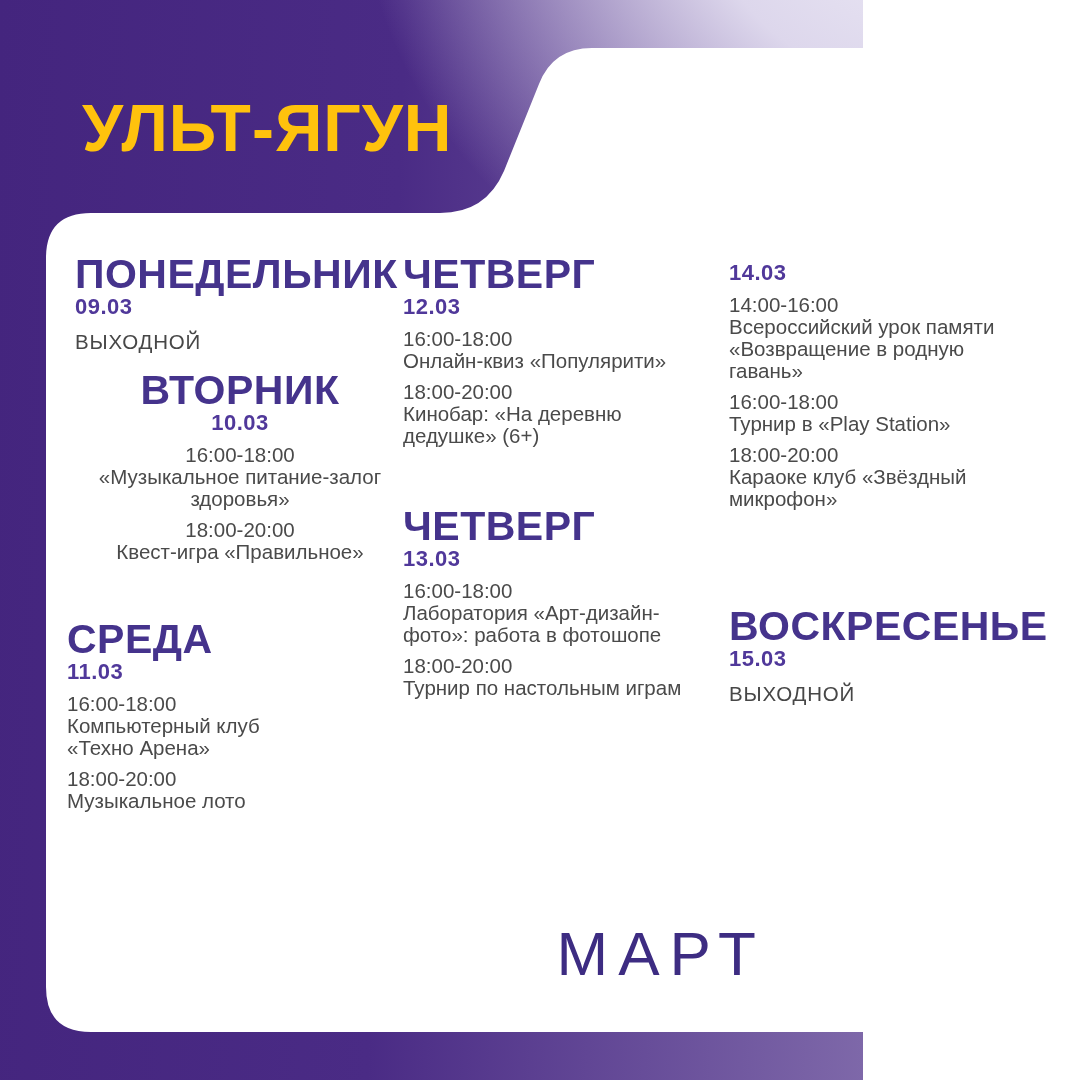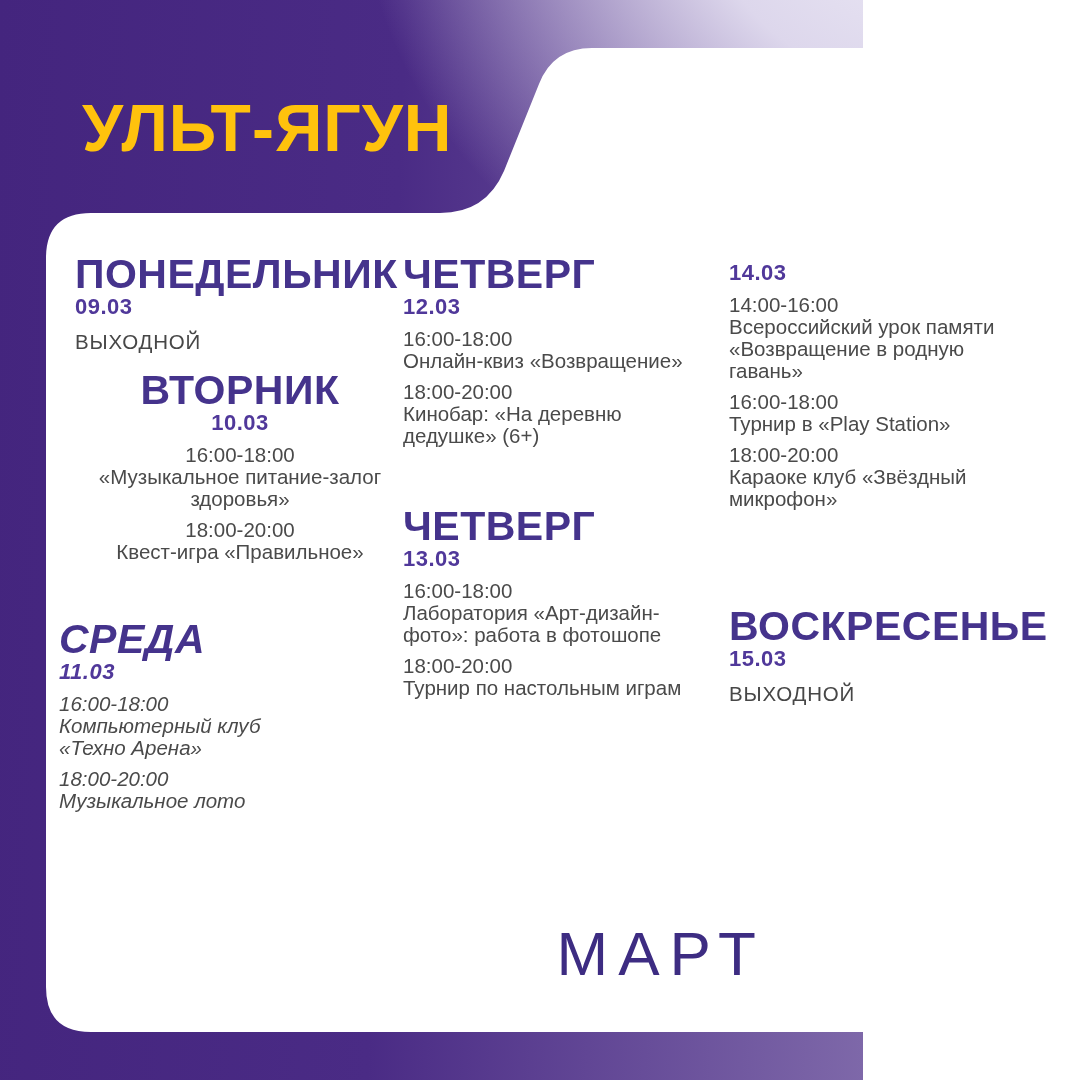--- a/index.html
+++ b/index.html
@@ -85,21 +85,21 @@
   .slot-time, .slot-line {
     font-size: 20.5px;
     line-height: 22px;
     font-weight: 400;
     color: #4a4a4a;
   }
 
   
   .day.mon { left: 75px;  top: 257px; }
   .day.tue { left: 75px;  top: 373px; text-align: center; }
-  .day.wed { left: 59px;  top: 622px; font-style: italic; }
+  .day.wed { left: 67px;  top: 622px; }
   .day.thu { left: 403px; top: 257px; }
   .day.fri { left: 403px; top: 509px; }
   .day.sat { left: 729px; top: 257px; }
   .day.sun { left: 729px; top: 609px; }
 </style>
 </head>
 <body>
 
 <div class="canvas">
 
@@ -154,21 +154,21 @@
       <div class="slot-time">18:00-20:00</div>
       <div class="slot-line">Музыкальное лото</div>
     </div>
   </section>
 
   <section class="day thu">
     <div class="day-name">ЧЕТВЕРГ</div>
     <div class="day-date">12.03</div>
     <div class="slot">
       <div class="slot-time">16:00-18:00</div>
-      <div class="slot-line">Онлайн-квиз «Возвращение»</div>
+      <div class="slot-line">Онлайн-квиз «Популярити»</div>
     </div>
     <div class="slot">
       <div class="slot-time">18:00-20:00</div>
       <div class="slot-line">Кинобар: «На деревню</div>
       <div class="slot-line">дедушке» (6+)</div>
     </div>
   </section>
 
   <section class="day fri">
     <div class="day-name">ЧЕТВЕРГ</div>

